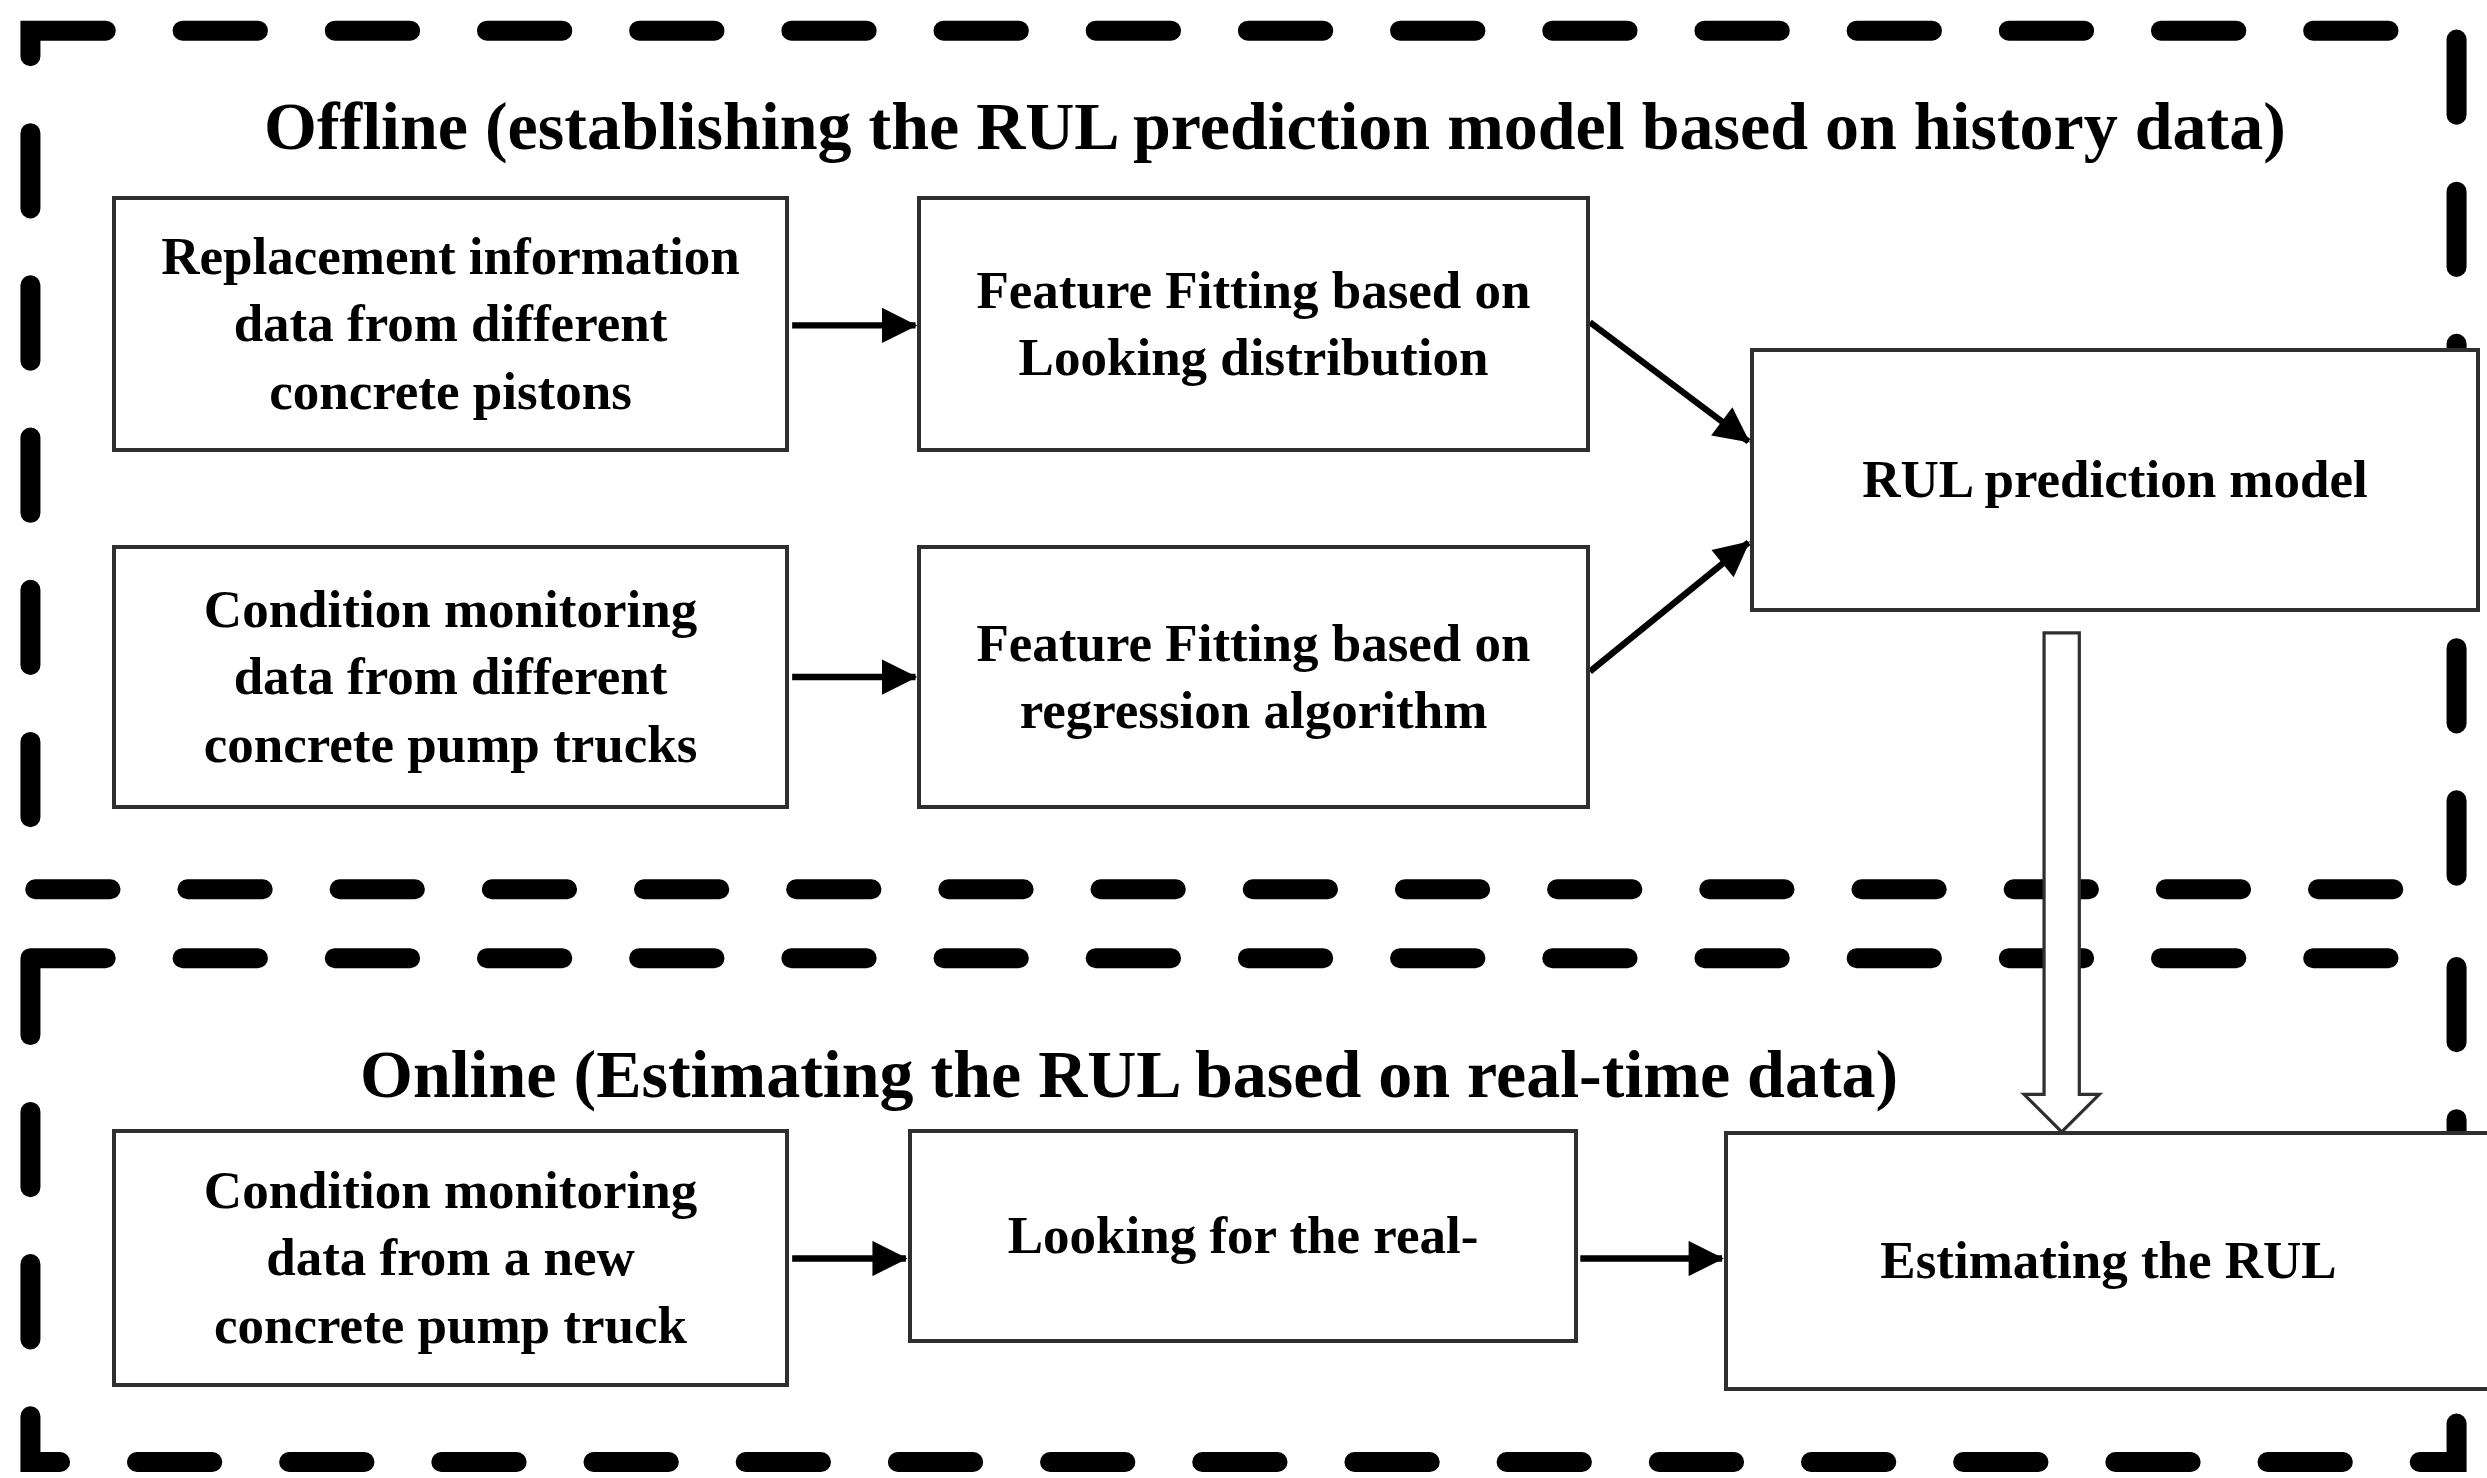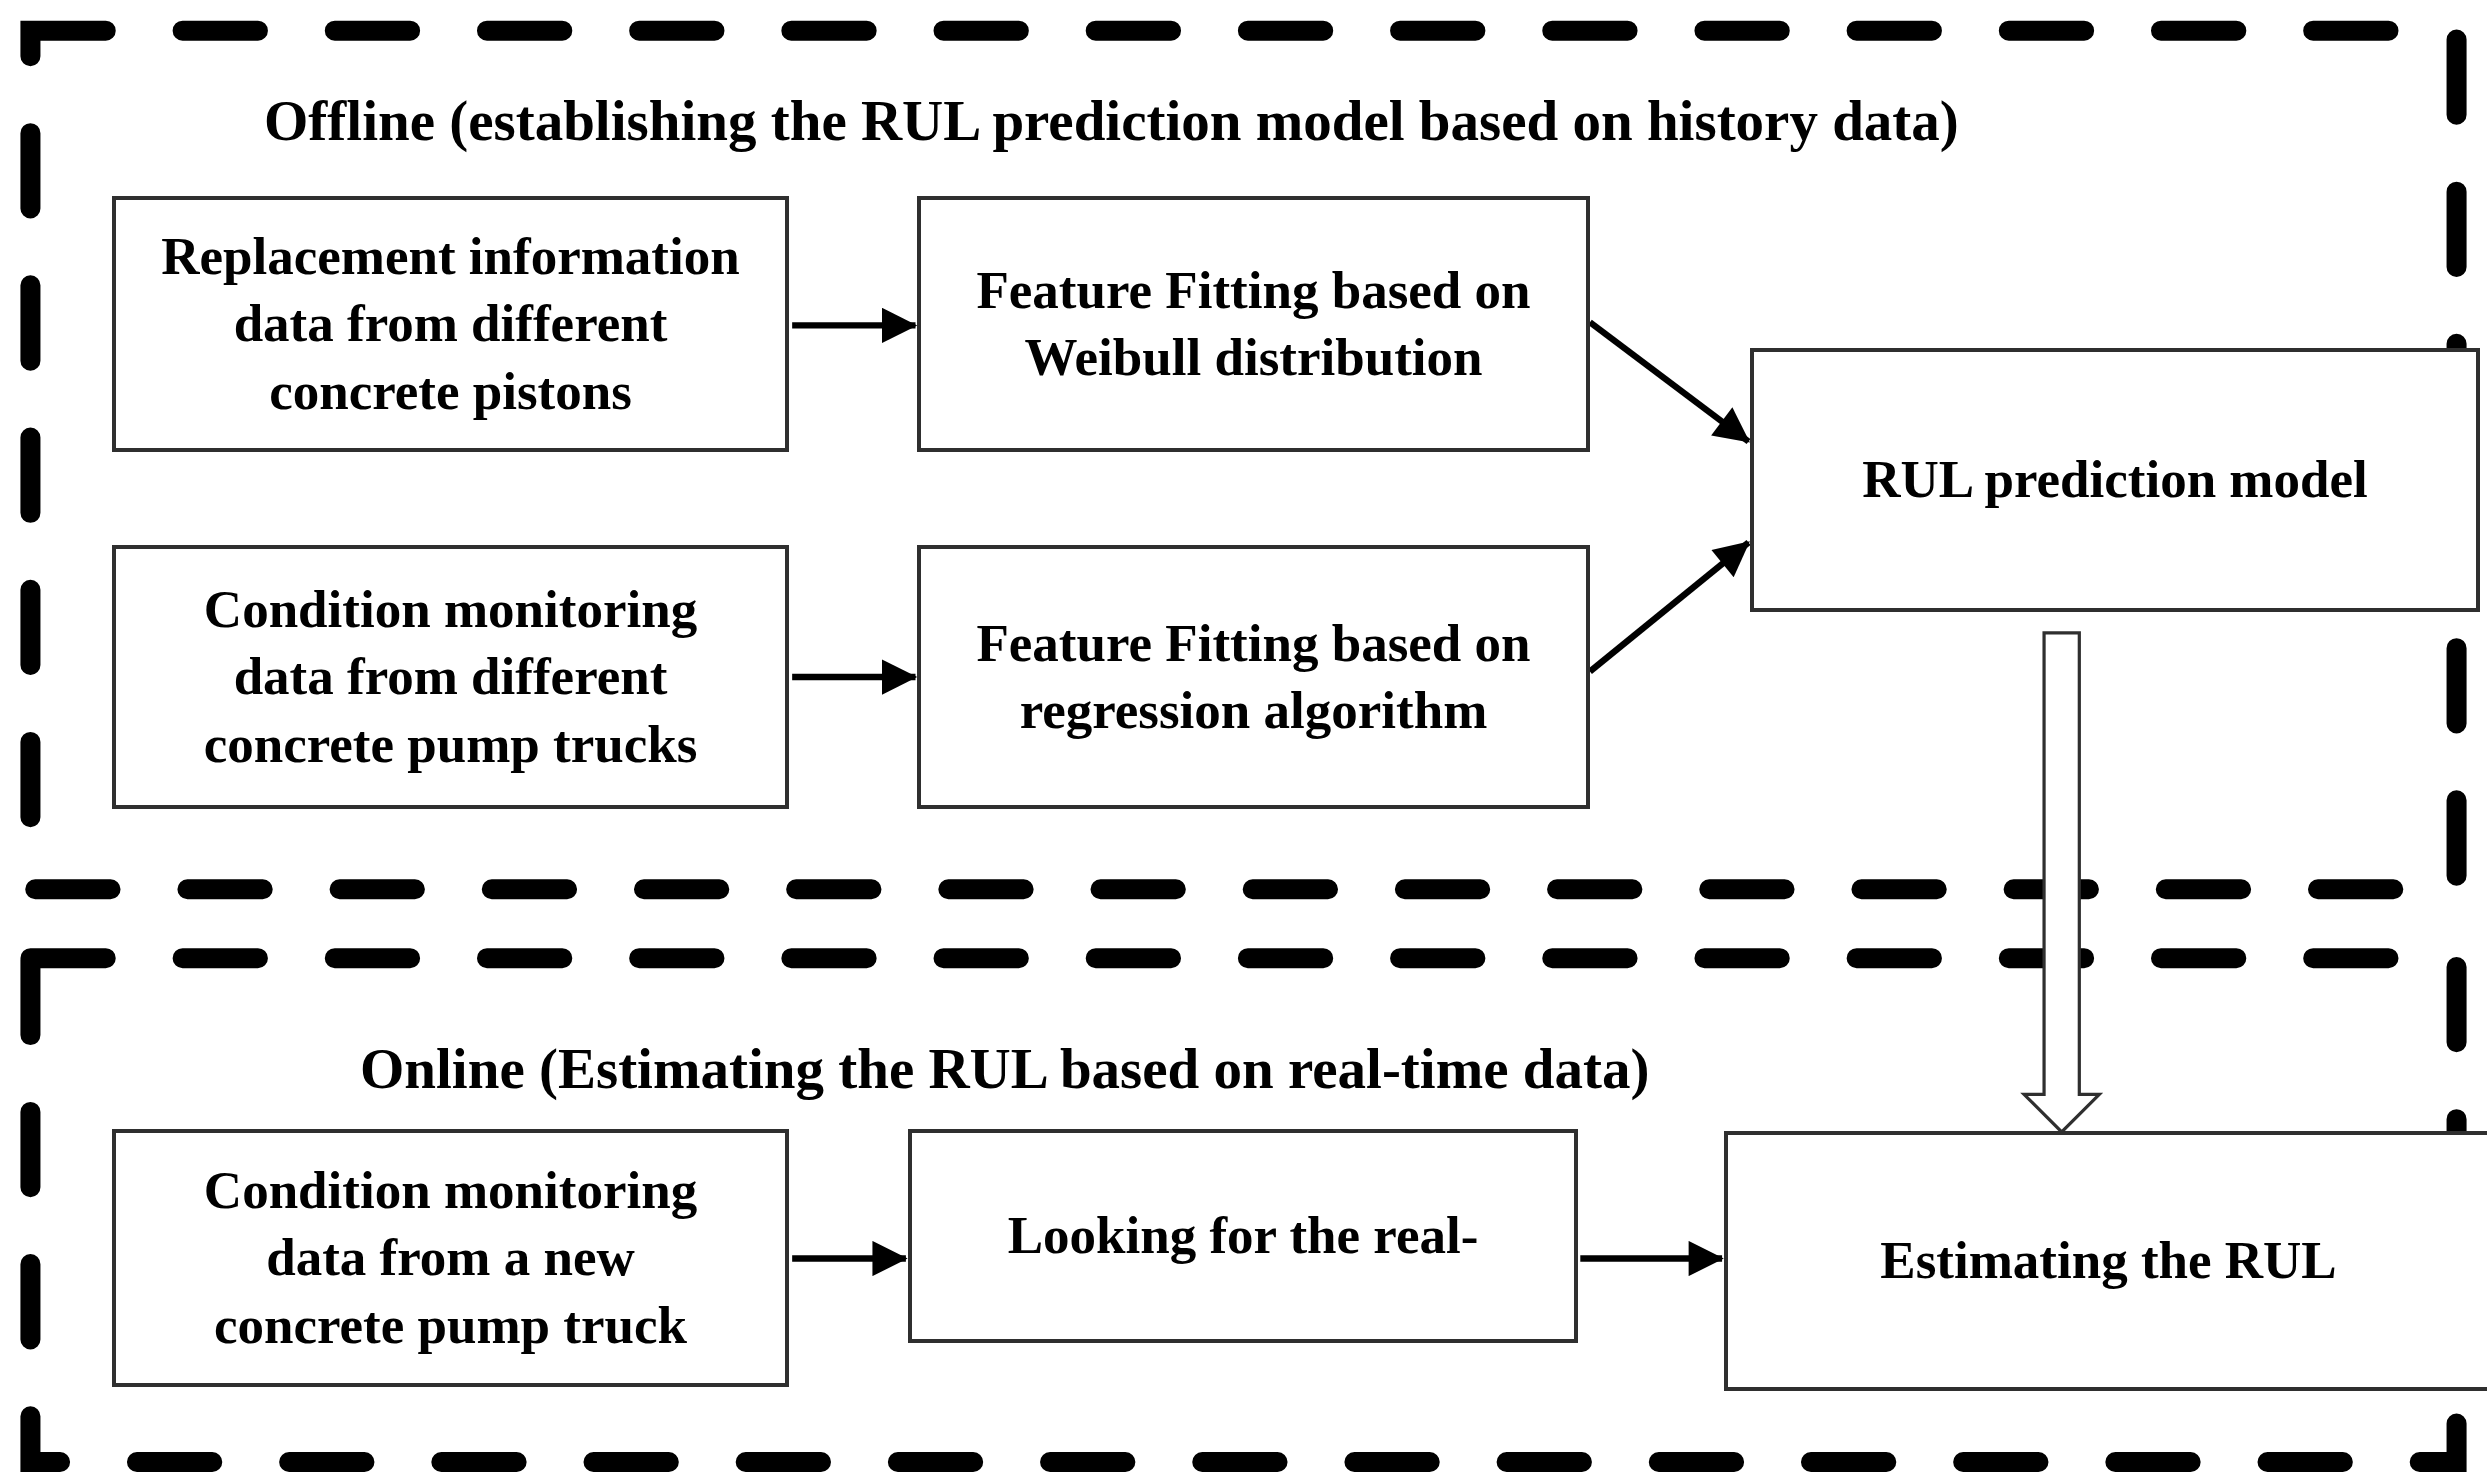--- a/index.html
+++ b/index.html
@@ -20,21 +20,21 @@
   }
   svg.layer{position:absolute;left:0;top:0;width:2487px;height:1479px;z-index:1;}
   .box{
     position:absolute;z-index:2;box-sizing:border-box;
     background:#ffffff;border:4px solid var(--box-border);
     display:flex;flex-direction:column;justify-content:center;align-items:center;
     text-align:center;font-size:53px;line-height:1.27;
   }
   .title{
     position:absolute;z-index:2;white-space:nowrap;
-    font-size:57px;line-height:1;letter-spacing:0px;
+    font-size:68px;line-height:1;letter-spacing:0px;
   }
   .frame-stroke{fill:none;stroke:var(--dash);stroke-width:25;stroke-dasharray:94 96;stroke-linecap:round;}
   .conn{stroke:var(--ink);stroke-width:8;}
   .hollow-arrow{fill:#ffffff;stroke:var(--box-border);stroke-width:4;stroke-linejoin:miter;}
 </style>
 </head>
 <body>
 
 <div class="canvas">
 
@@ -63,21 +63,21 @@
   <div class="title" style="left:360px;top:1040px">Online (Estimating the RUL based on real-time data)</div>
 
   <div class="box" style="left:112px;top:196px;width:677px;height:256px">
     <div>Replacement information</div>
     <div>data from different</div>
     <div>concrete pistons</div>
   </div>
 
   <div class="box" style="left:917px;top:196px;width:673px;height:256px">
     <div>Feature Fitting based on</div>
-    <div>Weibull distribution</div>
+    <div>Looking distribution</div>
   </div>
 
   <div class="box" style="left:1750px;top:348px;width:730px;height:264px">
     <div>RUL prediction model</div>
   </div>
 
   <div class="box" style="left:112px;top:545px;width:677px;height:264px">
     <div>Condition monitoring</div>
     <div>data from different</div>
     <div>concrete pump trucks</div>

